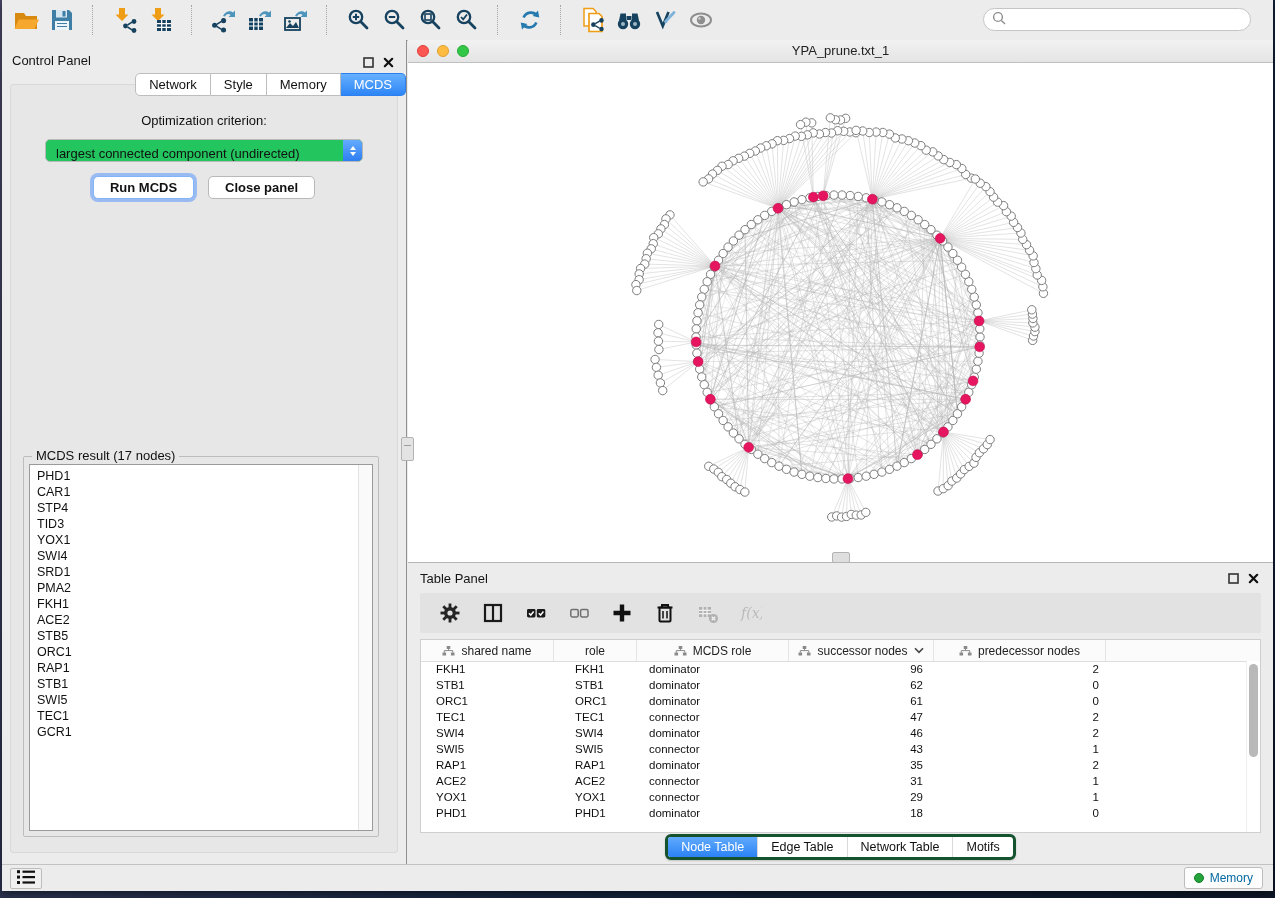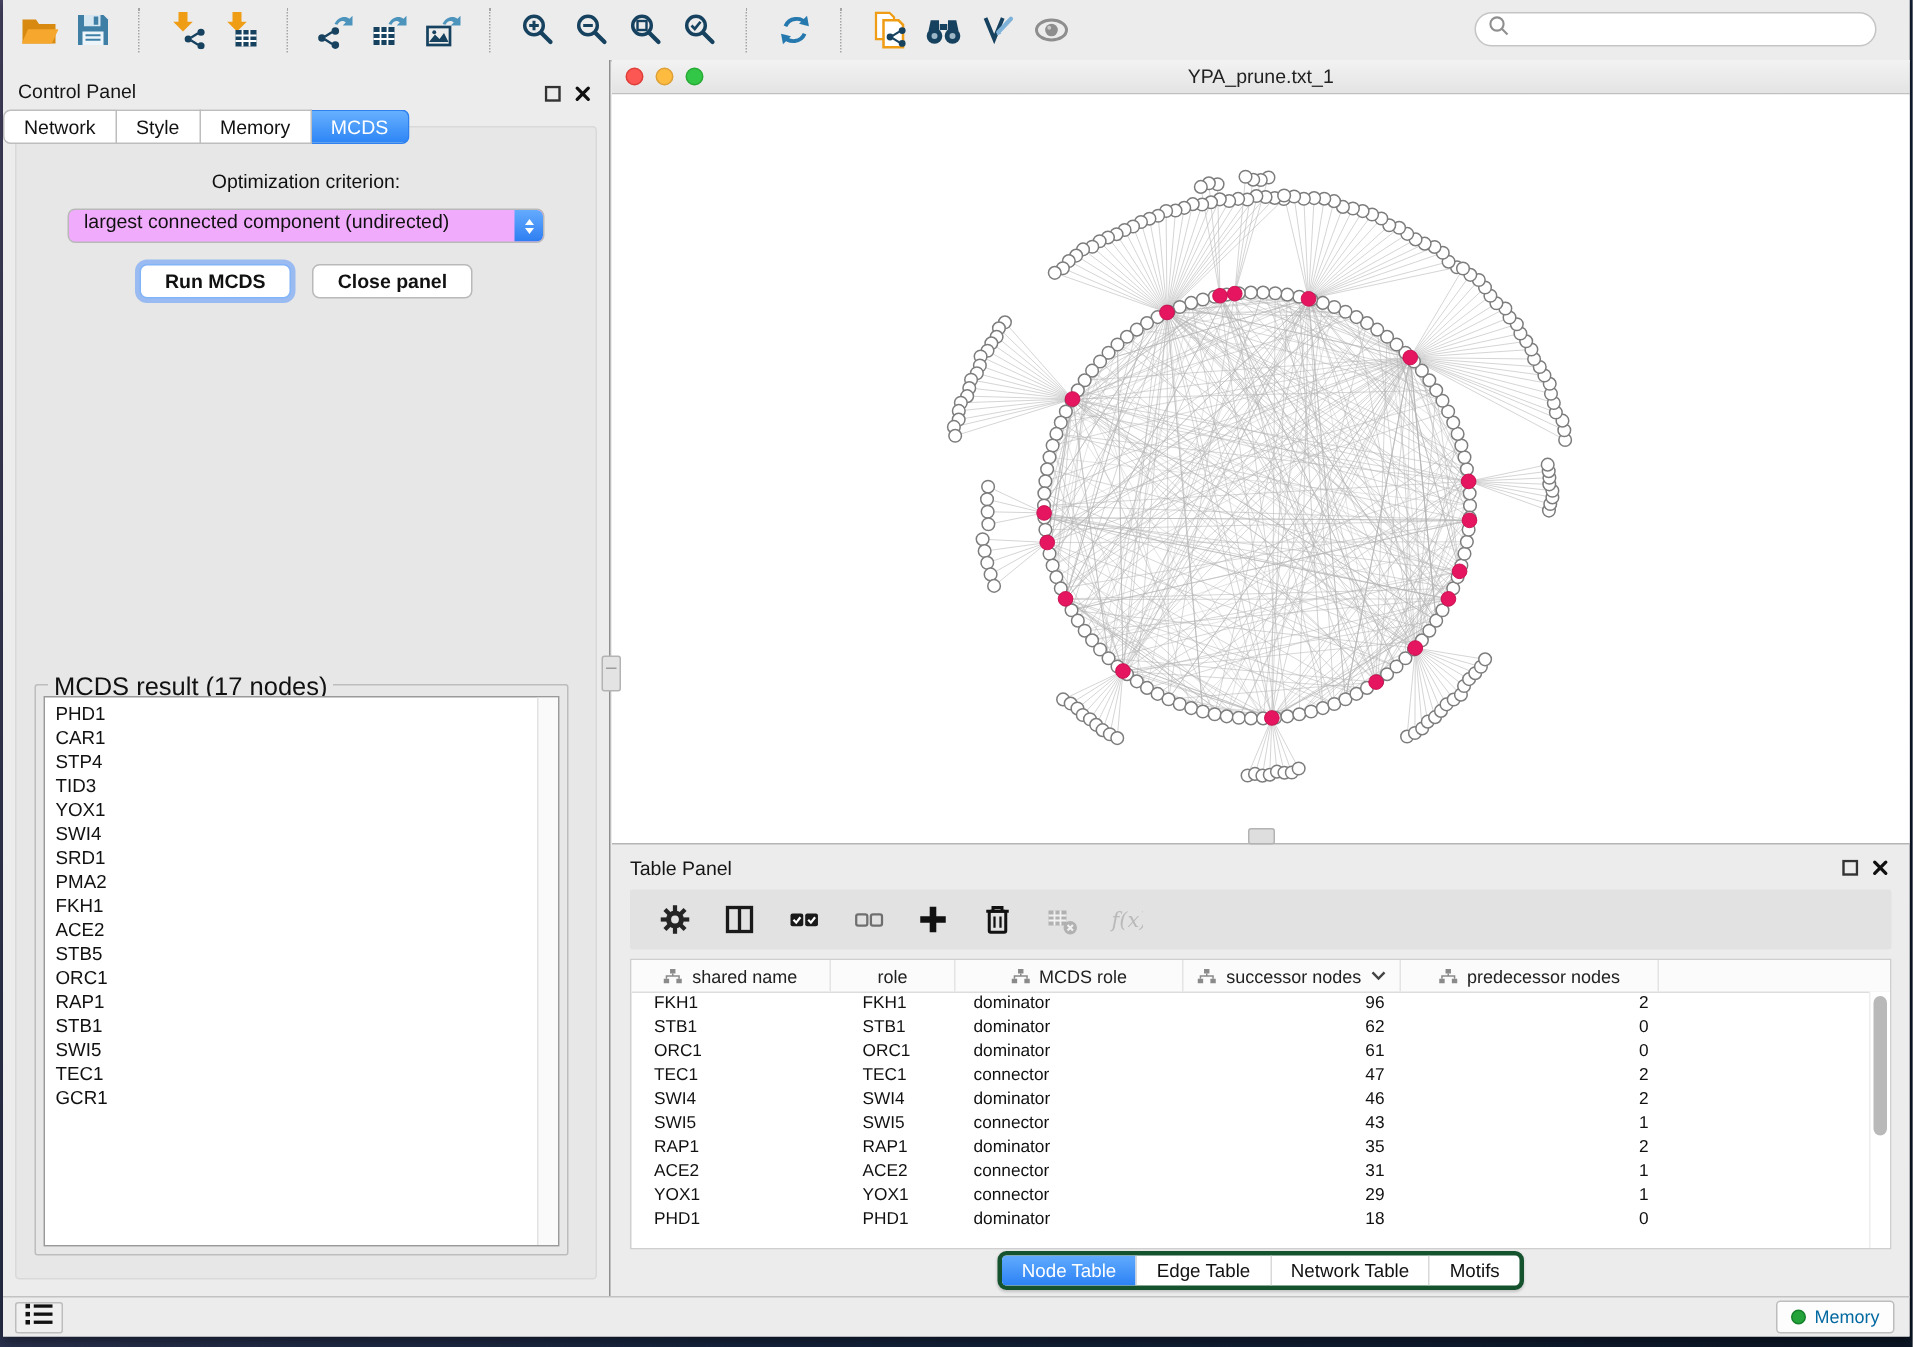--- a/index.html
+++ b/index.html
@@ -18,39 +18,39 @@
   .search svg{width:14px;height:14px;flex:none;}
   .search input{border:none;outline:none;flex:1;font:12px "Liberation Sans","DejaVu Sans",sans-serif;background:transparent;min-width:0;}
 
   
   .win-btns{margin-left:auto;display:flex;gap:9px;align-items:center;}
   .win-btn svg{display:block;}
 
   
   .control-panel{position:absolute;left:0;top:40px;width:405px;bottom:26px;background:#ececec;border-right:1px solid #909090;box-sizing:border-box;}
   .cp-header{height:24px;display:flex;align-items:flex-end;padding:4px 12px 0 10px;font-size:13px;color:#151515;}
-  .cp-tabs{position:absolute;left:0;right:0;top:33px;display:flex;justify-content:flex-start;z-index:2;}
+  .cp-tabs{position:absolute;left:0;right:0;top:33px;display:flex;justify-content:flex-end;z-index:2;}
   .seg{display:flex;}
   .seg-tab{background:#fff;border:1px solid #bdbdbd;border-left:none;padding:3px 13px;font-size:13px;color:#111;cursor:default;}
   .seg-tab:first-child{border-left:1px solid #bdbdbd;border-radius:5px 0 0 5px;}
   .seg-tab:last-child{border-radius:0 5px 5px 0;}
   .seg-tab.active{background:linear-gradient(#66b0fe,#2d85f6);border-color:#2d80ee;color:#fff;}
   .cp-content{position:absolute;left:8px;right:8px;top:44px;bottom:12px;background:#e7e7e7;border:1px solid #d9d9d9;border-radius:3px;}
   .opt-label{margin-top:28px;text-align:center;font-size:13px;color:#111;}
-  .dropdown{margin:11px auto 0;width:318px;height:23px;background:#f0abfc;border:1px solid #b9b9b9;border-radius:5px;display:flex;align-items:flex-start;box-sizing:border-box;overflow:hidden;}
+  .dropdown{margin:11px auto 0;width:318px;height:23px;background:#22c55e;border:1px solid #b9b9b9;border-radius:5px;display:flex;align-items:flex-end;box-sizing:border-box;overflow:hidden;}
   .dd-value{flex:1;padding-left:10px;font-size:13px;color:#111;white-space:nowrap;}
   .dd-stepper{width:19px;align-self:stretch;background:linear-gradient(#64abfe,#2e7ef2);display:flex;flex-direction:column;align-items:center;justify-content:center;gap:2px;border-radius:0 4px 4px 0;}
   .tri{width:0;height:0;border-left:3.5px solid transparent;border-right:3.5px solid transparent;}
   .tri.up{border-bottom:4.5px solid #fff;}
   .tri.down{border-top:4.5px solid #fff;}
   .btn-row{display:flex;justify-content:center;gap:14px;margin-top:14px;}
   .btn{background:#fff;border:1px solid #b9b9b9;border-radius:5px;padding:3px 16px;font-size:13px;color:#111;cursor:default;font-weight:bold;}
   .btn.focus{box-shadow:0 0 0 3px rgba(77,144,254,.5);border-color:#82b4f8;}
   .groupbox{position:absolute;left:12px;right:18px;top:371px;bottom:15px;border:1px solid #bdbdbd;border-radius:2px;}
-  .gb-legend{position:absolute;top:-9px;left:8px;background:#e7e7e7;padding:0 4px;font-size:17px;color:#111;}
+  .gb-legend{position:absolute;top:-9px;left:8px;background:#e7e7e7;padding:0 4px;font-size:13px;color:#111;}
   .listbox{position:absolute;left:5px;right:5px;top:7px;bottom:5px;background:#fff;border:1px solid #9a9a9a;display:flex;overflow:hidden;}
   .list-items{flex:1;padding:3px 0 0 7px;font-size:12.5px;line-height:16px;color:#111;}
   .list-scroll{width:13px;background:#fafafa;border-left:1px solid #e2e2e2;}
 
   
   .network-win{position:absolute;left:406px;top:40px;right:0;height:522px;background:#fff;}
   .nw-titlebar{position:relative;height:22px;background:linear-gradient(#f2f2f2,#e4e4e4);border-bottom:1px solid #c0c0c0;}
   .lights{position:absolute;left:9px;top:5px;display:flex;gap:8px;}
   .light{width:12px;height:12px;border-radius:50%;box-sizing:border-box;}
   .nw-title{position:absolute;left:0;right:0;top:3px;text-align:center;font-size:13px;color:#222;}

